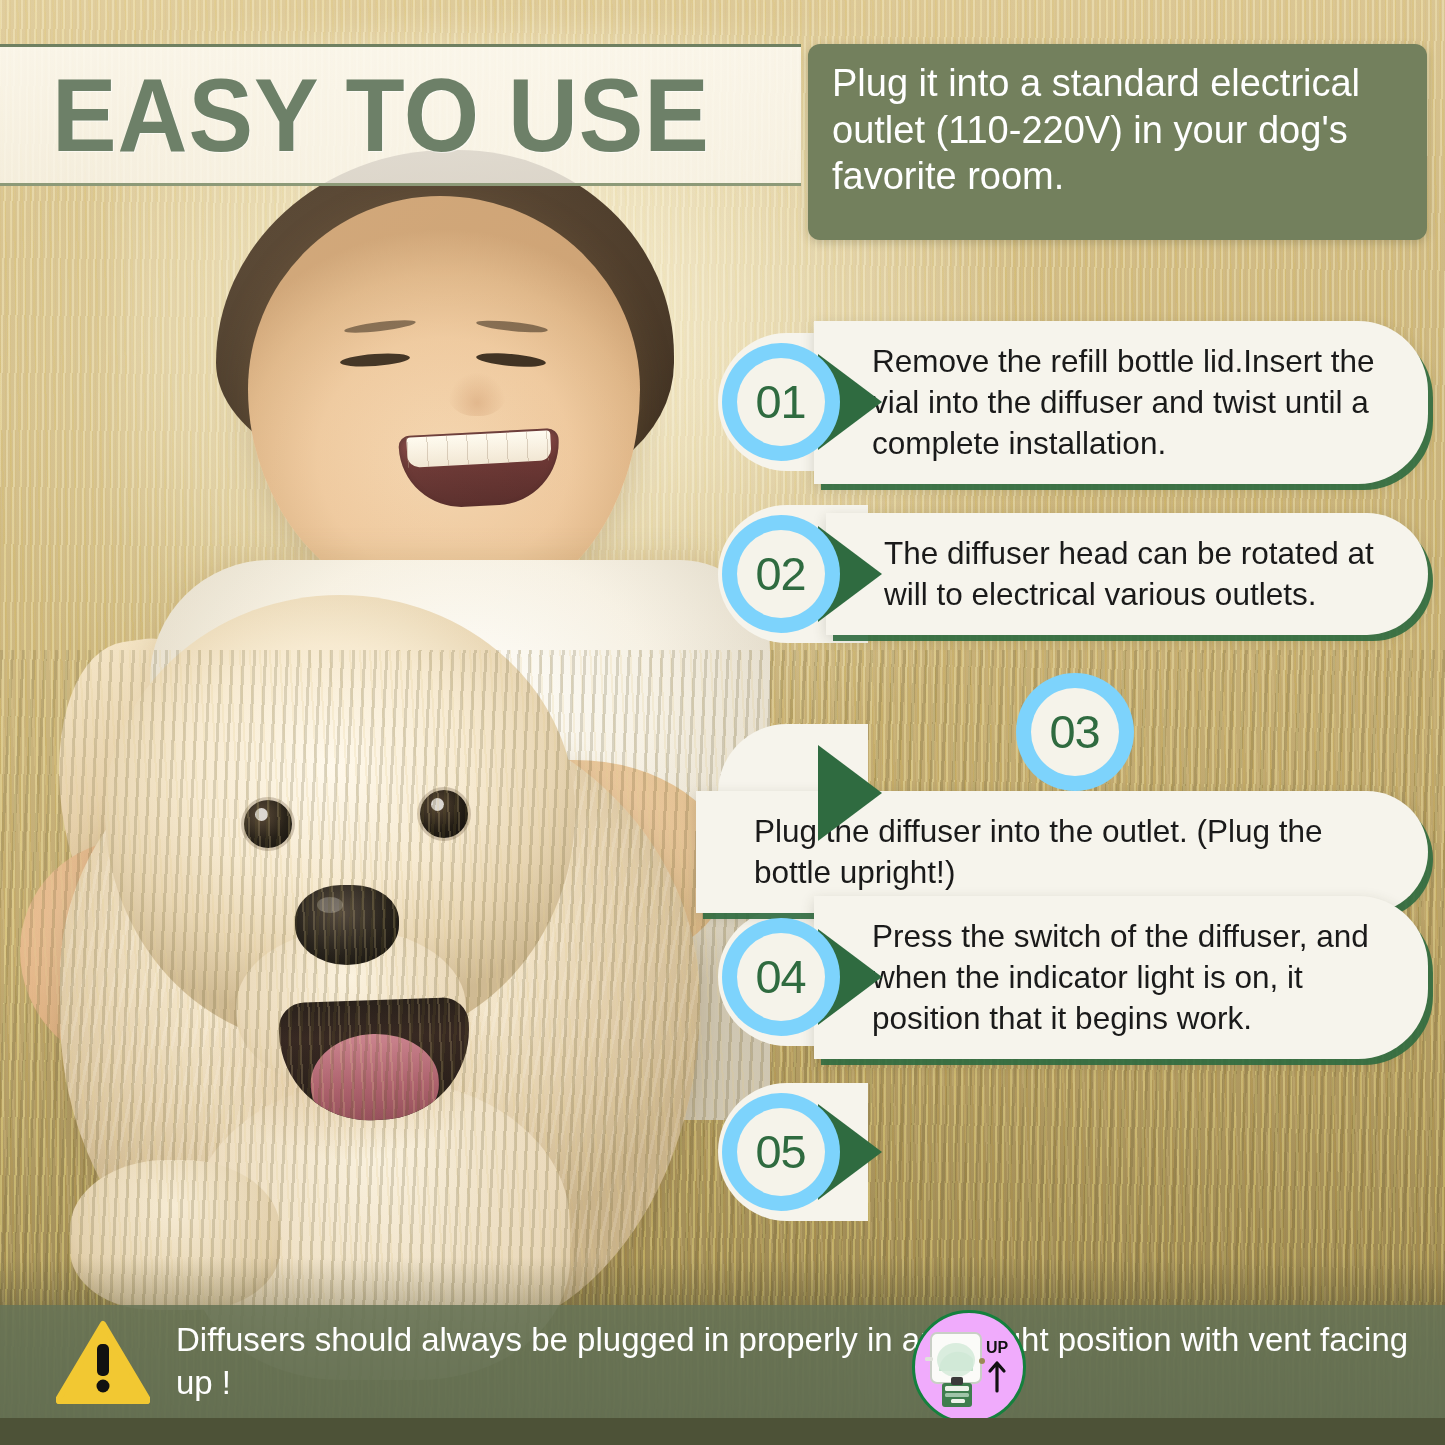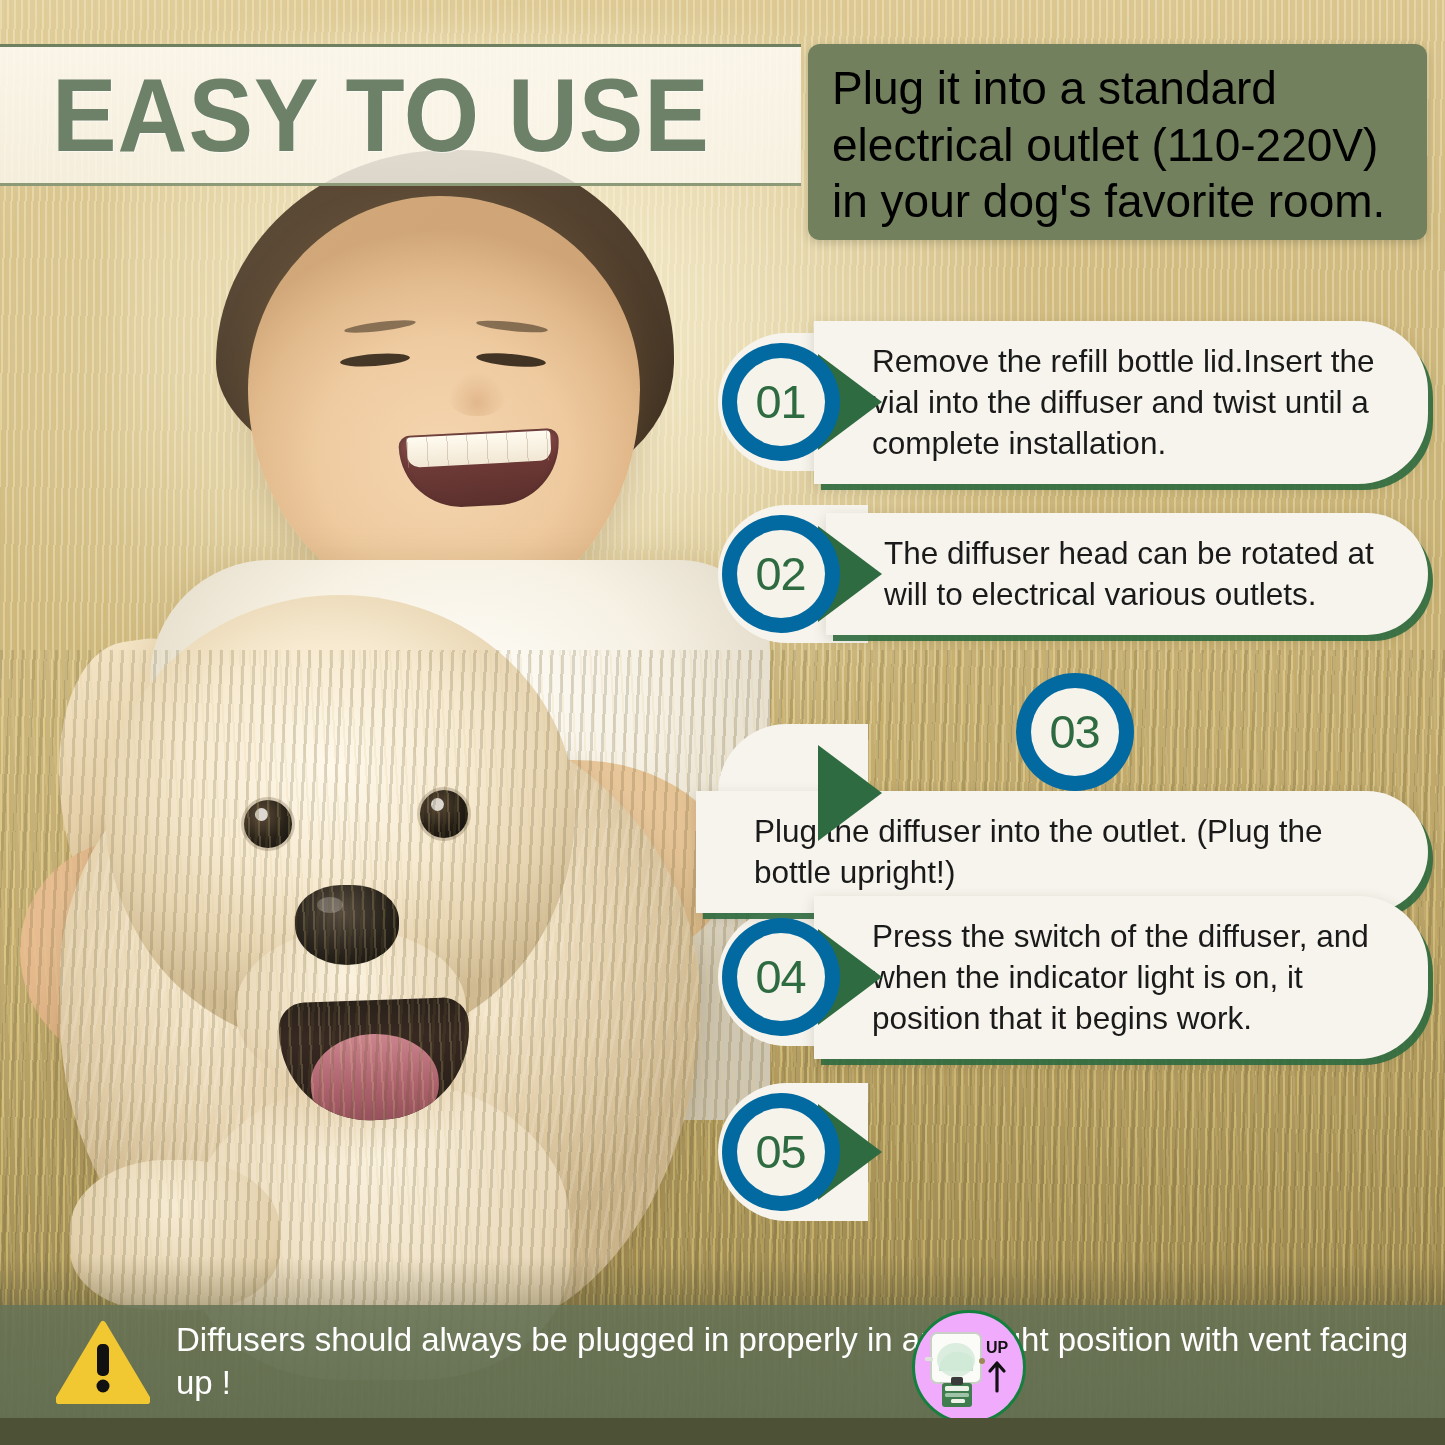--- a/index.html
+++ b/index.html
@@ -220,36 +220,36 @@
 
   
   #header-box{
     position:absolute; left:808px; top:44px; width:619px; height:196px;
     background:#73805d;
     border-radius:12px;
     padding:16px 22px 14px 24px;
     box-shadow:0 3px 10px rgba(60,62,40,.22);
   }
   #header-box p{
-    color:#000000;
-    font-size:46px;
+    color:#ffffff;
+    font-size:38px;
     line-height:1.23;
     font-family:"Liberation Sans", sans-serif;
   }
 
   
   .step{
     position:absolute; left:722px; width:706px;
     display:flex; align-items:center;
   }
   .step-badge{
     position:relative; z-index:3;
     width:118px; height:118px; flex:0 0 118px;
     border-radius:50%;
-    background:#0369a1;
+    background:#7dd3fc;
     display:flex; align-items:center; justify-content:center;
   }
   .step-badge .inner{
     width:88px; height:88px; border-radius:50%;
     background:#f5f3ea;
     display:flex; align-items:center; justify-content:center;
   }
   .step-num{
     font-size:46px; color:#2f6b40;
     font-family:"Liberation Sans", sans-serif;

